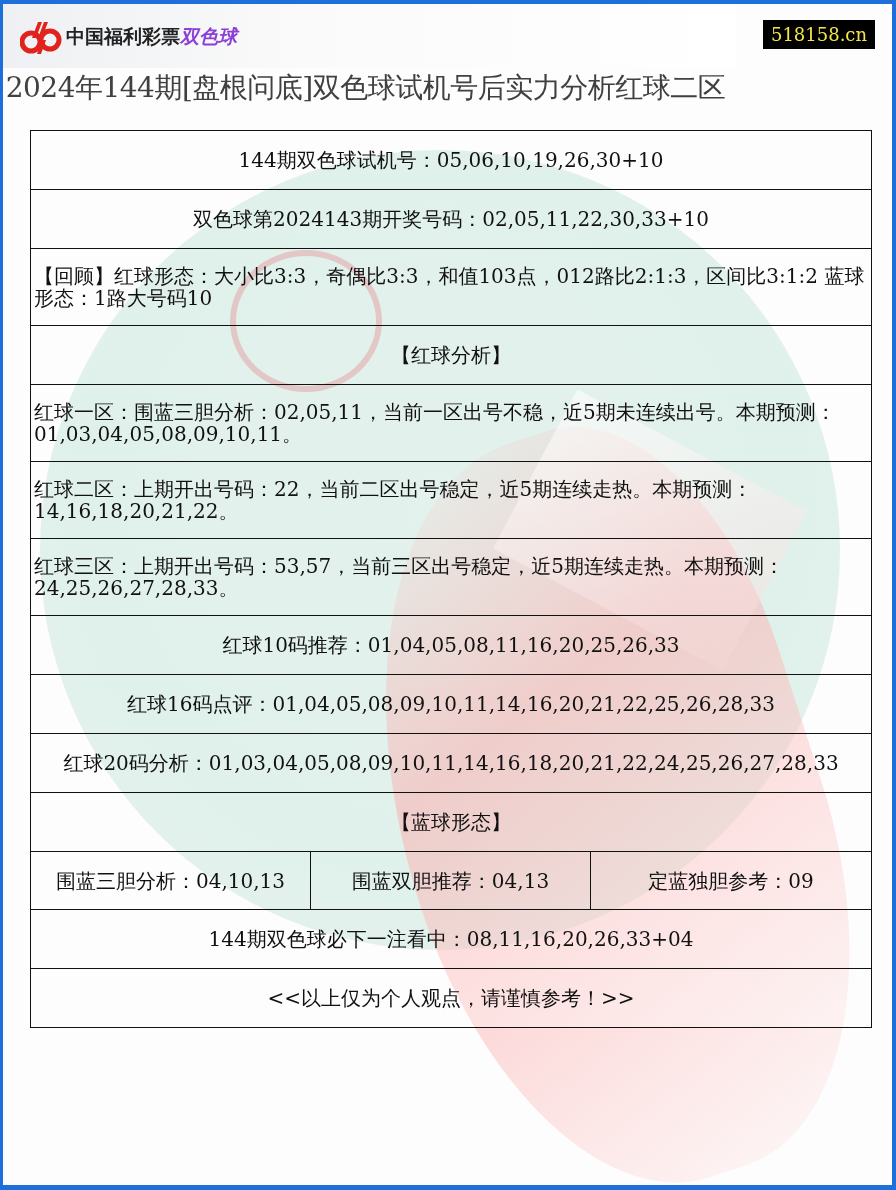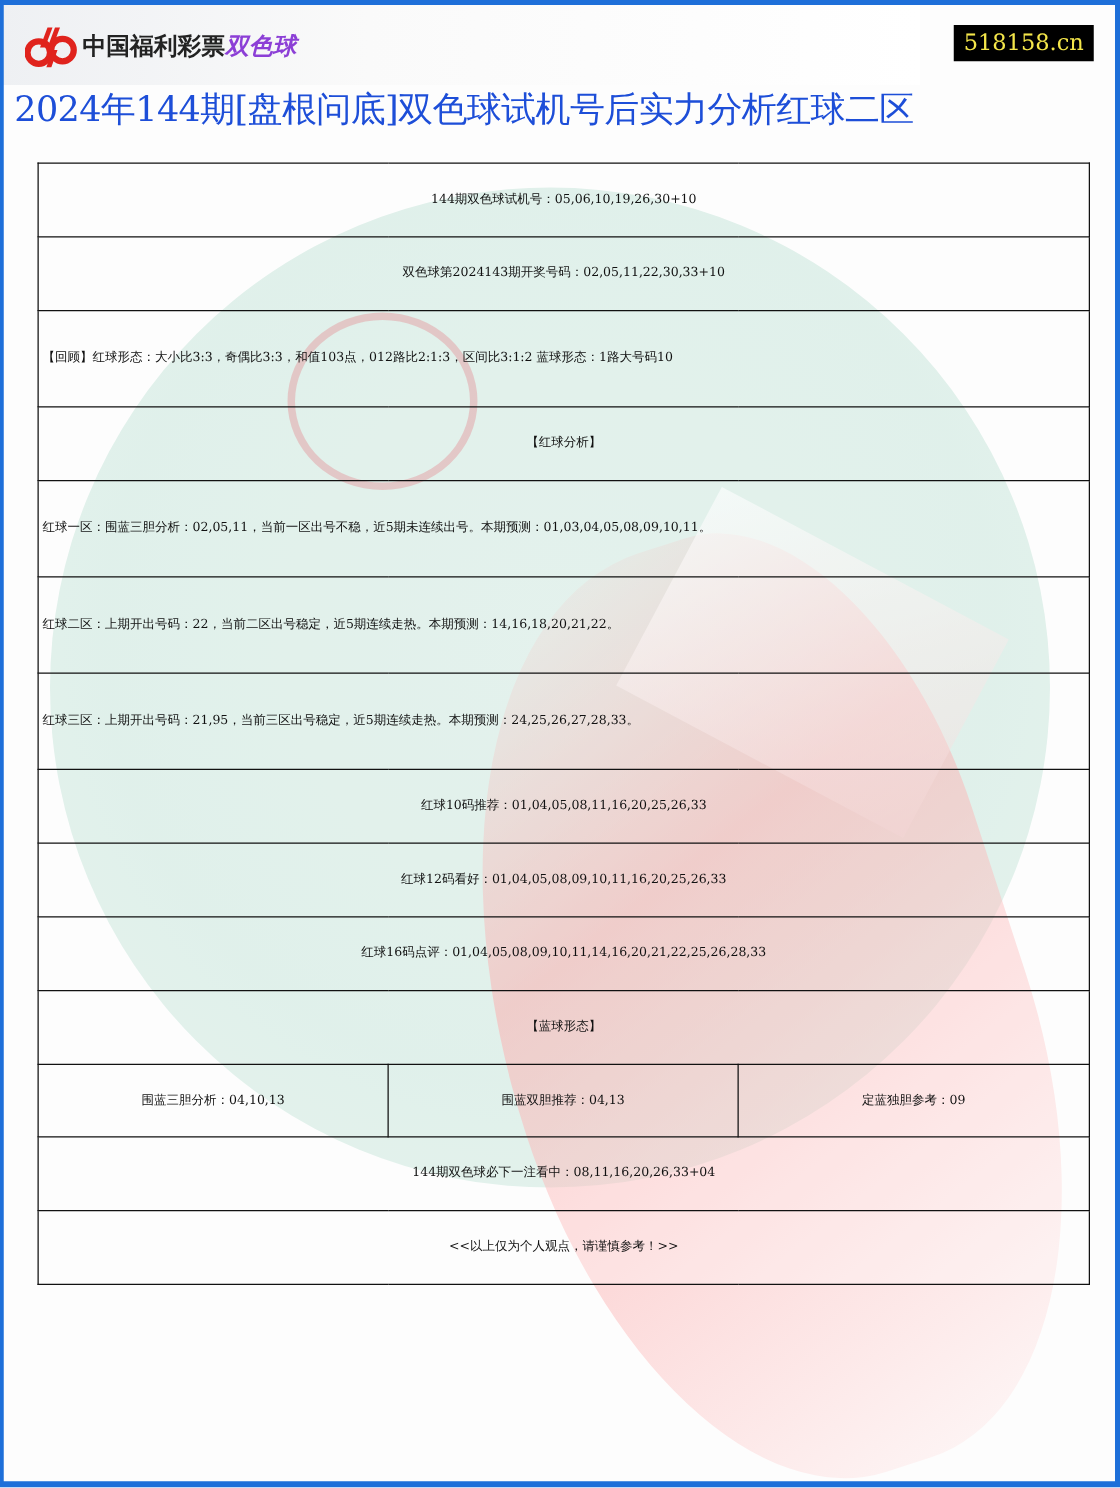--- a/index.html
+++ b/index.html
@@ -55,31 +55,31 @@
     font-weight: bold; font-size: 19px; color: #222; letter-spacing: 0px; margin-left: 2px;
   }
   .logo-text .ssq { color: #8c3fd6; font-style: italic; }
   .site-badge {
     position: absolute; left: 763px; top: 20px; width: 112px; height: 29px;
     background: #000; color: #f4e64a;
     font-family: "DejaVu Serif", serif; font-size: 18px;
     display: flex; align-items: center; justify-content: center;
   }
   .title {
-    position: absolute; left: 0; top: 68px; width: 731px; text-align: right;
-    font-size: 28px; color: #1d4ed8; z-index: 3; line-height: 40px;
+    position: absolute; left: 0; top: 68px; width: 731px; text-align: center;
+    font-size: 28px; color: #404040; z-index: 3; line-height: 40px;
     font-family: "DejaVu Serif", serif; letter-spacing: -0.5px;
   }
   table.main {
     position: absolute; left: 30px; top: 130px; width: 841px; z-index: 4;
     border-collapse: collapse; table-layout: fixed;
     background: rgba(255,255,255,0.25);
   }
   table.main td {
-    border: 1px solid #111; font-size: 10px; line-height: 22px;
+    border: 1px solid #111; font-size: 20px; line-height: 22px;
     padding: 0 4px; text-align: center; vertical-align: middle;
   }
   td.left { text-align: left !important; padding-left: 3px !important; }
   .h58 { height: 58px; }
   .h76 { height: 76px; border-radius: 28px; }
   .h57 { height: 57px; }
 </style>
 </head>
 <body>
 
@@ -124,30 +124,30 @@
   <tr>
         <td colspan="3" class="h58">【红球分析】</td>
       </tr>
   <tr>
         <td colspan="3" class="h76 left">红球一区：围蓝三胆分析：02,05,11，当前一区出号不稳，近5期未连续出号。本期预测：01,03,04,05,08,09,10,11。</td>
       </tr>
   <tr>
         <td colspan="3" class="h76 left">红球二区：上期开出号码：22，当前二区出号稳定，近5期连续走热。本期预测：14,16,18,20,21,22。</td>
       </tr>
   <tr>
-        <td colspan="3" class="h76 left">红球三区：上期开出号码：21,95，当前三区出号稳定，近5期连续走热。本期预测：24,25,26,27,28,33。</td>
+        <td colspan="3" class="h76 left">红球三区：上期开出号码：53,57，当前三区出号稳定，近5期连续走热。本期预测：24,25,26,27,28,33。</td>
       </tr>
   <tr>
         <td colspan="3" class="h58">红球10码推荐：01,04,05,08,11,16,20,25,26,33</td>
       </tr>
   <tr>
-        <td colspan="3" class="h58">红球12码看好：01,04,05,08,09,10,11,16,20,25,26,33</td>
+        <td colspan="3" class="h58">红球16码点评：01,04,05,08,09,10,11,14,16,20,21,22,25,26,28,33</td>
       </tr>
   <tr>
-        <td colspan="3" class="h58">红球16码点评：01,04,05,08,09,10,11,14,16,20,21,22,25,26,28,33</td>
+        <td colspan="3" class="h58">红球20码分析：01,03,04,05,08,09,10,11,14,16,18,20,21,22,24,25,26,27,28,33</td>
       </tr>
   <tr>
         <td colspan="3" class="h58">【蓝球形态】</td>
       </tr>
   <tr>
     <td class="h57">围蓝三胆分析：04,10,13</td>
     <td class="h57">围蓝双胆推荐：04,13</td>
     <td class="h57">定蓝独胆参考：09</td>
   </tr>
   <tr>

